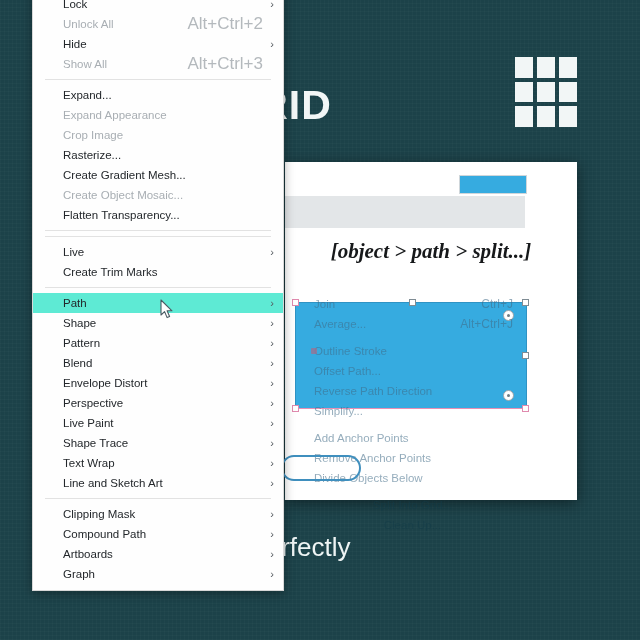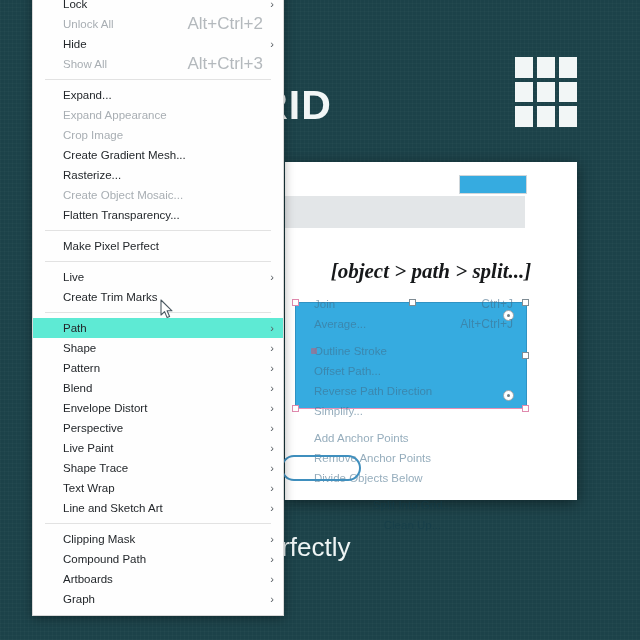--- a/index.html
+++ b/index.html
@@ -67,21 +67,21 @@
   .panel-blue-bar{
     position:absolute;left:175px;top:14px;width:66px;height:17px;
     background:#36abe0;
     outline:1px solid #cfd6da;
   }
   .panel-gray-band{
     position:absolute;left:0;top:34px;width:240px;height:32px;
     background:#e3e6e8;
   }
   .panel-caption{
-    position:absolute;left:0;top:97px;width:100%;
+    position:absolute;left:0;top:77px;width:100%;
     text-align:center;
     font-family:"Liberation Serif", serif;
     font-style:italic;font-weight:bold;
     font-size:21px;
     color:#16181a;
     white-space:nowrap;
   }
 
   
   .sel-rect{
@@ -294,37 +294,34 @@
     <div class="mi">
       <span class="label">Expand...</span>
     </div>
     <div class="mi disabled">
       <span class="label">Expand Appearance</span>
     </div>
     <div class="mi disabled">
       <span class="label">Crop Image</span>
     </div>
     <div class="mi">
+      <span class="label">Rasterize...</span>
+    </div>
+    <div class="mi">
       <span class="label">Create Gradient Mesh...</span>
-    </div>
-    <div class="mi">
-      <span class="label">Rasterize...</span>
     </div>
     <div class="mi disabled">
       <span class="label">Create Object Mosaic...</span>
     </div>
     <div class="mi">
       <span class="label">Flatten Transparency...</span>
     </div>
 
     <div class="msep"></div>
 
-    <div class="mi">
-      <span class="label">Make Pixel Perfect</span>
-    </div>
 
     <div class="msep"></div>
 
     <div class="mi">
       <span class="label">Live</span>
       <span class="caret">›</span>
     </div>
     <div class="mi">
       <span class="label">Create Trim Marks</span>
     </div>

